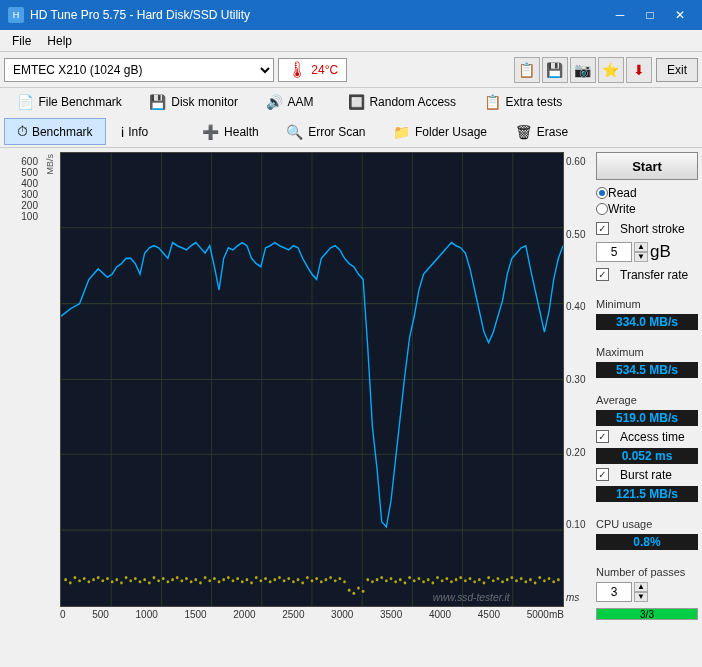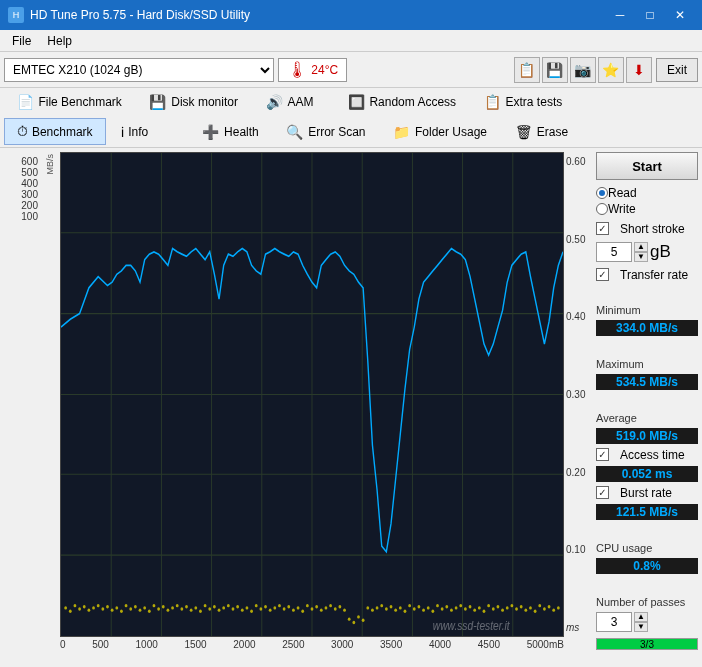--- a/index.html
+++ b/index.html
@@ -42,21 +42,21 @@
     .checkbox-row { display: flex; align-items: flex-start; gap: 11px; font-size: 12px; cursor: pointer; }
     .checkbox-box { width: 13px; height: 13px; border: 1px solid #666; background: white; display: flex; align-items: center; justify-content: center; font-size: 10px; color: #333; }
     .checkbox-box.checked::after { content: '✓'; }
 
     .spin-row { display: flex; align-items: center; gap: 2px; margin: 2px 0; }
     .spin-input { width: 36px; height: 20px; border: 1px solid #999; text-align: center; font-size: 12px; background: white; }
     .spin-btns { display: flex; flex-direction: column; }
     .spin-btn { width: 14px; height: 10px; border: 1px solid #aaa; background: #e8e8e8; font-size: 8px; cursor: pointer; display: flex; align-items: center; justify-content: center; line-height: 1; }
     .unit-label { font-size: 17px; }
 
-    .stat-label { font-size: 11px; color: #333; margin-top: 18px; }
+    .stat-label { font-size: 11px; color: #333; margin-top: 12px; }
     .stat-value { background: #1a1a1a; color: #00aaff; font-weight: bold; font-size: 12px; text-align: center; padding: 1px 4px; width: 100%; display: block; }
 
     .progress-bar-container { width: 100%; height: 12px; background: #c4b5fd; border: 1px solid #999; margin-top: 2px; position: relative; overflow: hidden; }
     .progress-bar-fill { height: 100%; background: #00cc44; }
     .progress-label { font-size: 10px; text-align: center; position: absolute; top: 0; left: 0; right: 0; color: #000; line-height: 12px; }
 
     .passes-row { display: flex; align-items: center; gap: 2px; }
     .passes-input { width: 36px; height: 20px; border: 1px solid #999; text-align: center; font-size: 12px; background: white; }
   </style>
 </head>

